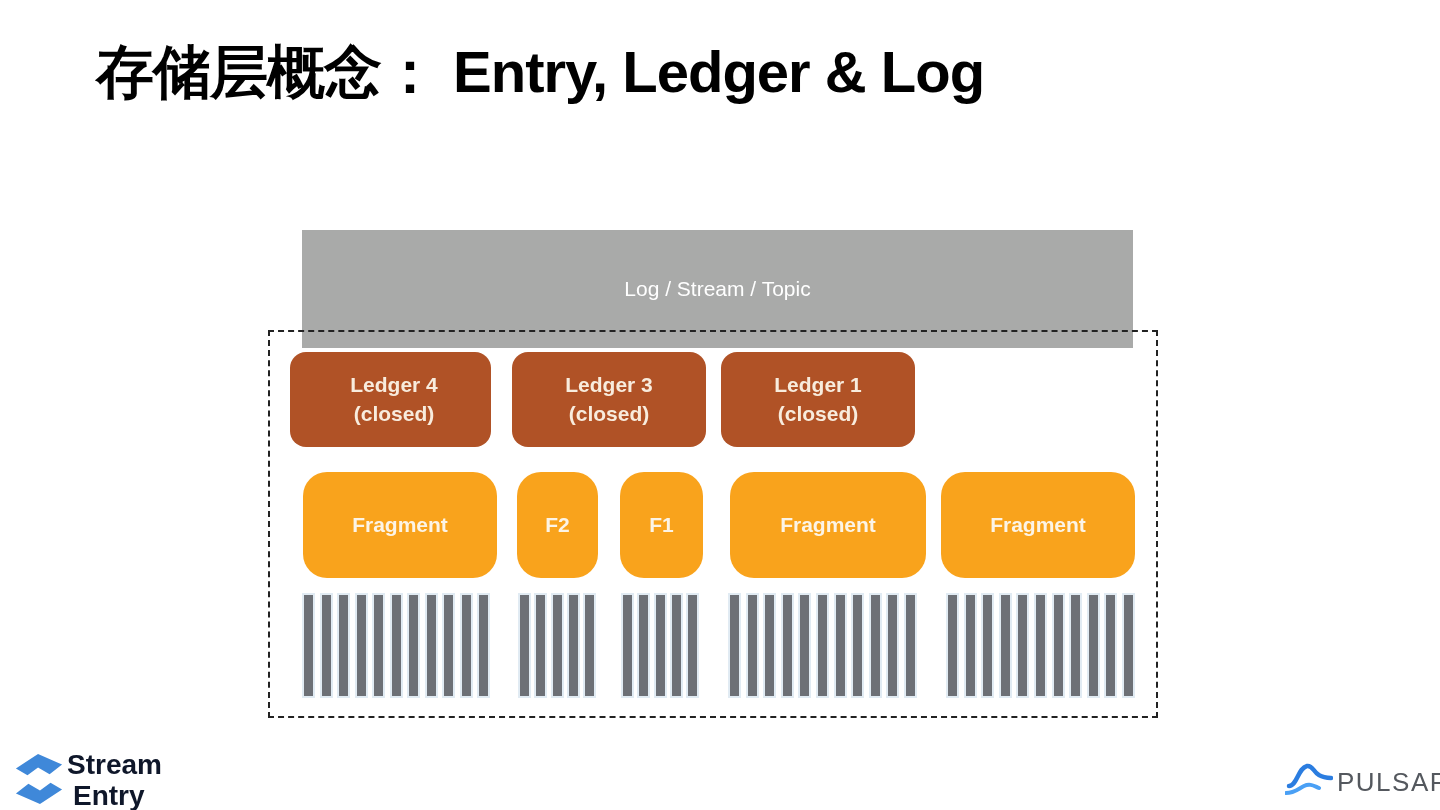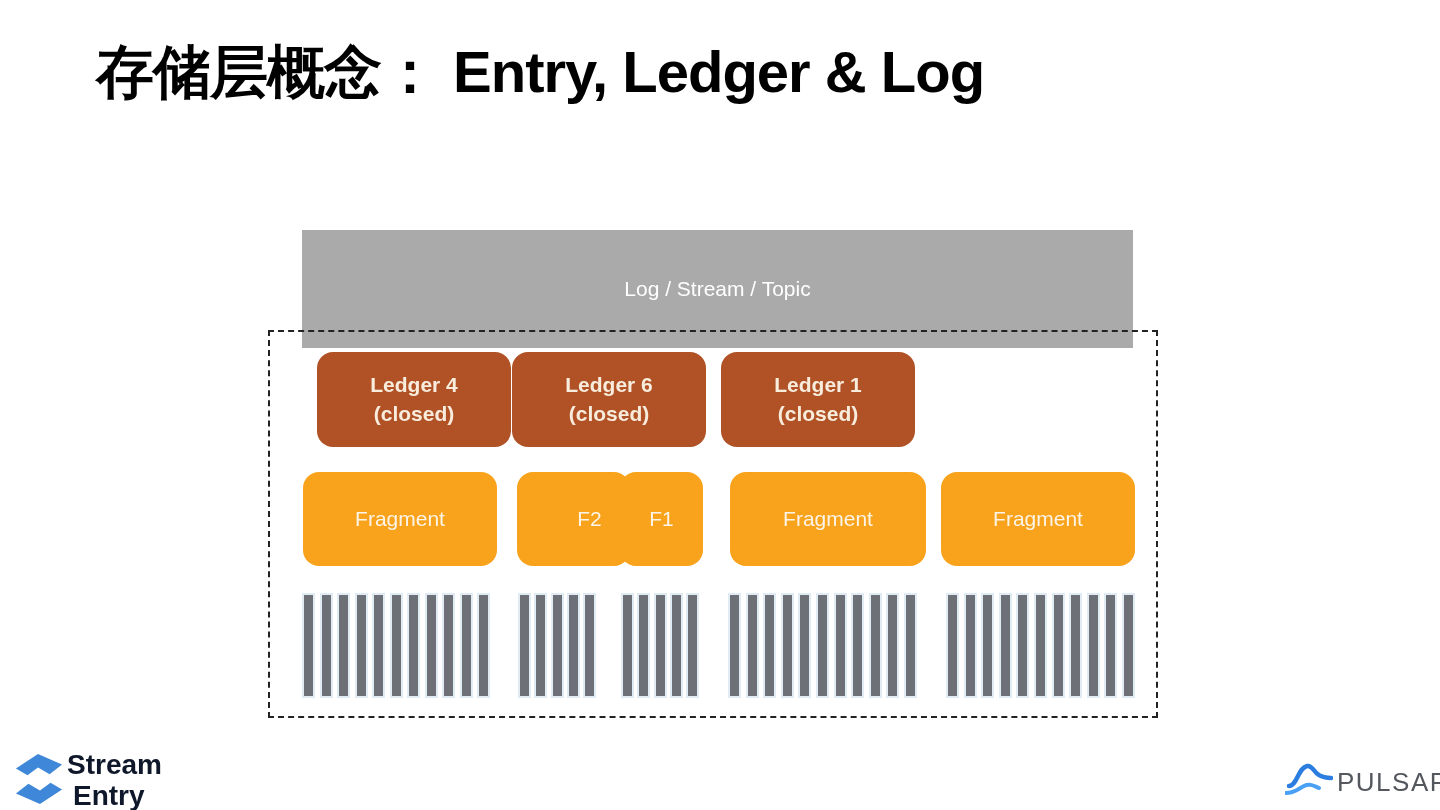--- a/index.html
+++ b/index.html
@@ -33,35 +33,35 @@
   }
 
   
   .ledger {
     position:absolute; top:352px; width:194px; height:95px;
     background:#b05226; border-radius:16px;
     color:#f8ecdd; font-weight:700; font-size:21px; line-height:1.35;
     display:flex; flex-direction:column; align-items:center; justify-content:center;
     text-align:center;
   }
-  .ledger.l1 { left:317px; }
+  .ledger.l1 { left:290px;padding-left:7px; }
   .ledger.l2 { left:512px; }
   .ledger.l3 { left:721px; }
   .ledger.l4 { left:936px; }
 
   
   .fragment {
-    position:absolute; top:472px; height:94px;
-    background:#f9a31c; border-radius:16px;
-    color:#fcf4e6; font-weight:400; font-size:21px;
+    position:absolute; top:472px; height:106px;
+    background:#f9a31c; border-radius:24px;
+    color:#fcf4e6; font-weight:700; font-size:21px;
     display:flex; align-items:center; justify-content:center;
     text-align:center;
   }
   .fragment.f1 { left:303px; width:194px; }
-  .fragment.f2 { left:517px; width:81px;padding-left:32px;  }
+  .fragment.f2 { left:517px; width:81px;  }
   .fragment.f3 { left:620px; width:83px;  }
   .fragment.f4 { left:730px; width:196px; }
   .fragment.f5 { left:941px; width:194px; }
 
   
   .entry-group {
     position:absolute; top:593px; height:105px;
     display:flex; justify-content:space-between;
   }
   .entry-group.g1 { left:302px; width:188px; }
@@ -102,21 +102,21 @@
     <span>Log / Stream / Topic</span>
   </div>
 
   <div class="ledger-area"></div>
 
   <div class="ledger l1">
     <span>Ledger 4</span>
     <span>(closed)</span>
   </div>
   <div class="ledger l2">
-    <span>Ledger 6</span>
+    <span>Ledger 3</span>
     <span>(closed)</span>
   </div>
   <div class="ledger l3">
     <span>Ledger 1</span>
     <span>(closed)</span>
   </div>
 
   <div class="fragment f1">
     <span>Fragment</span>
   </div>

